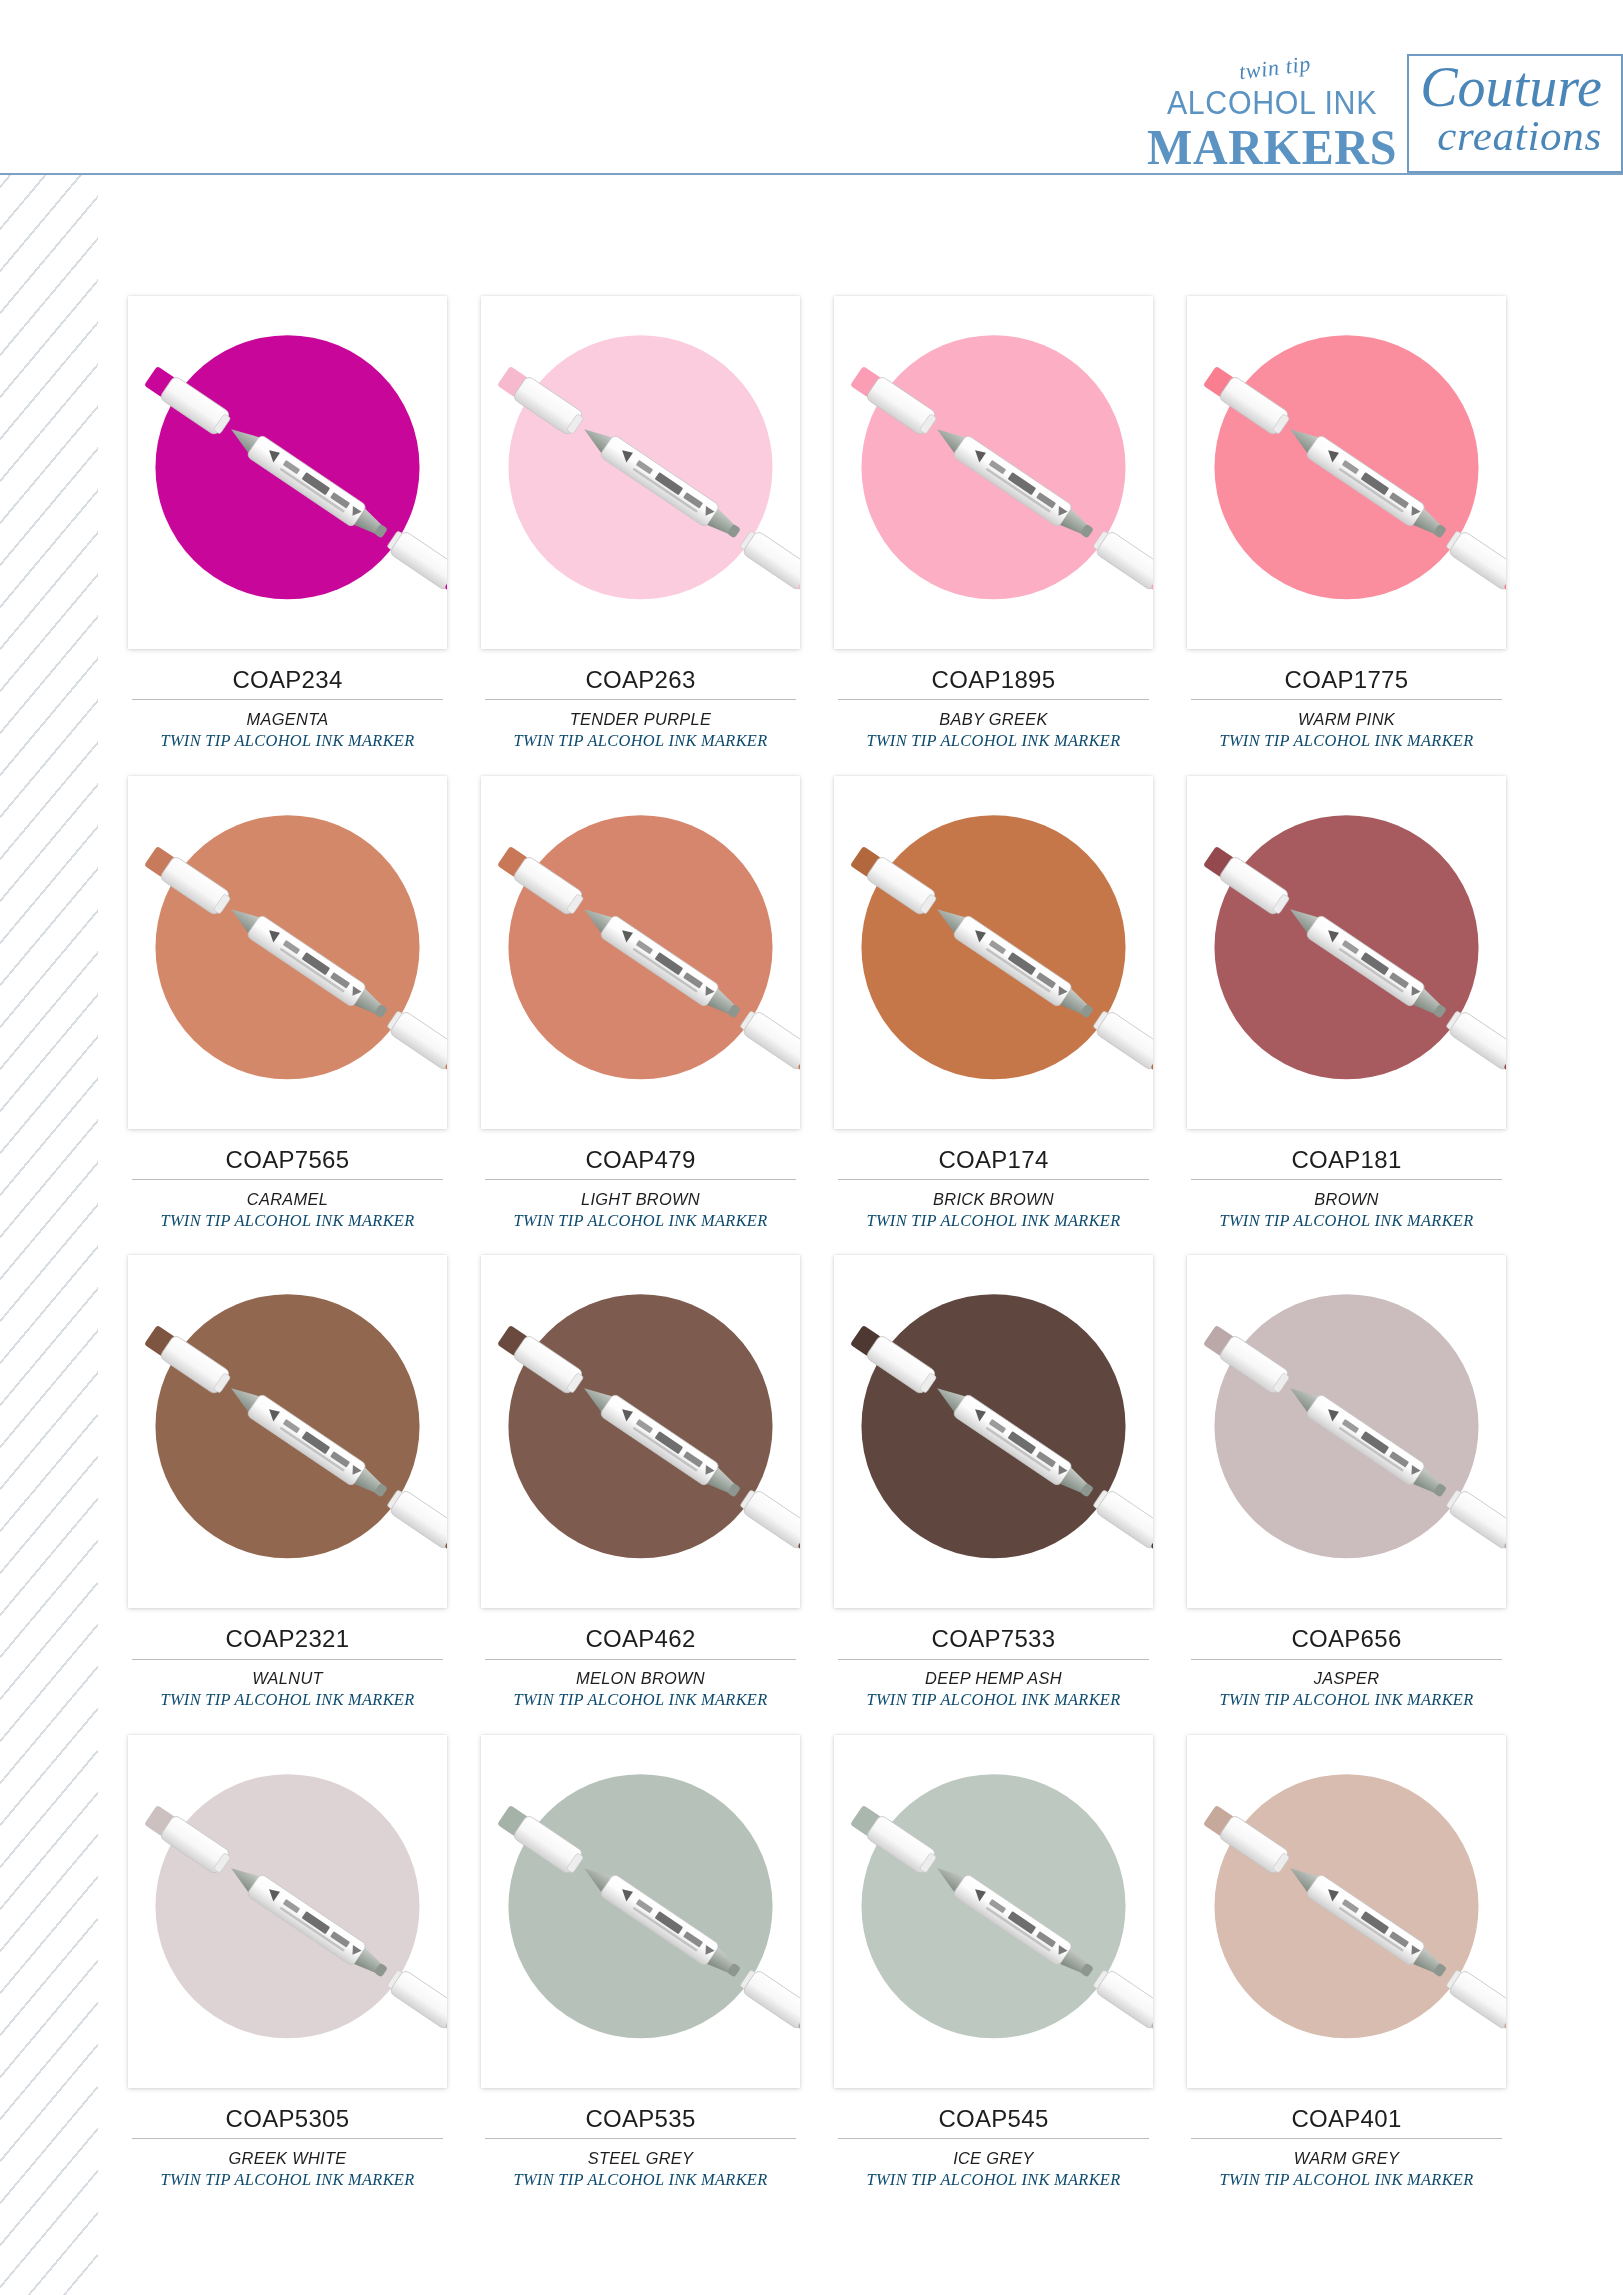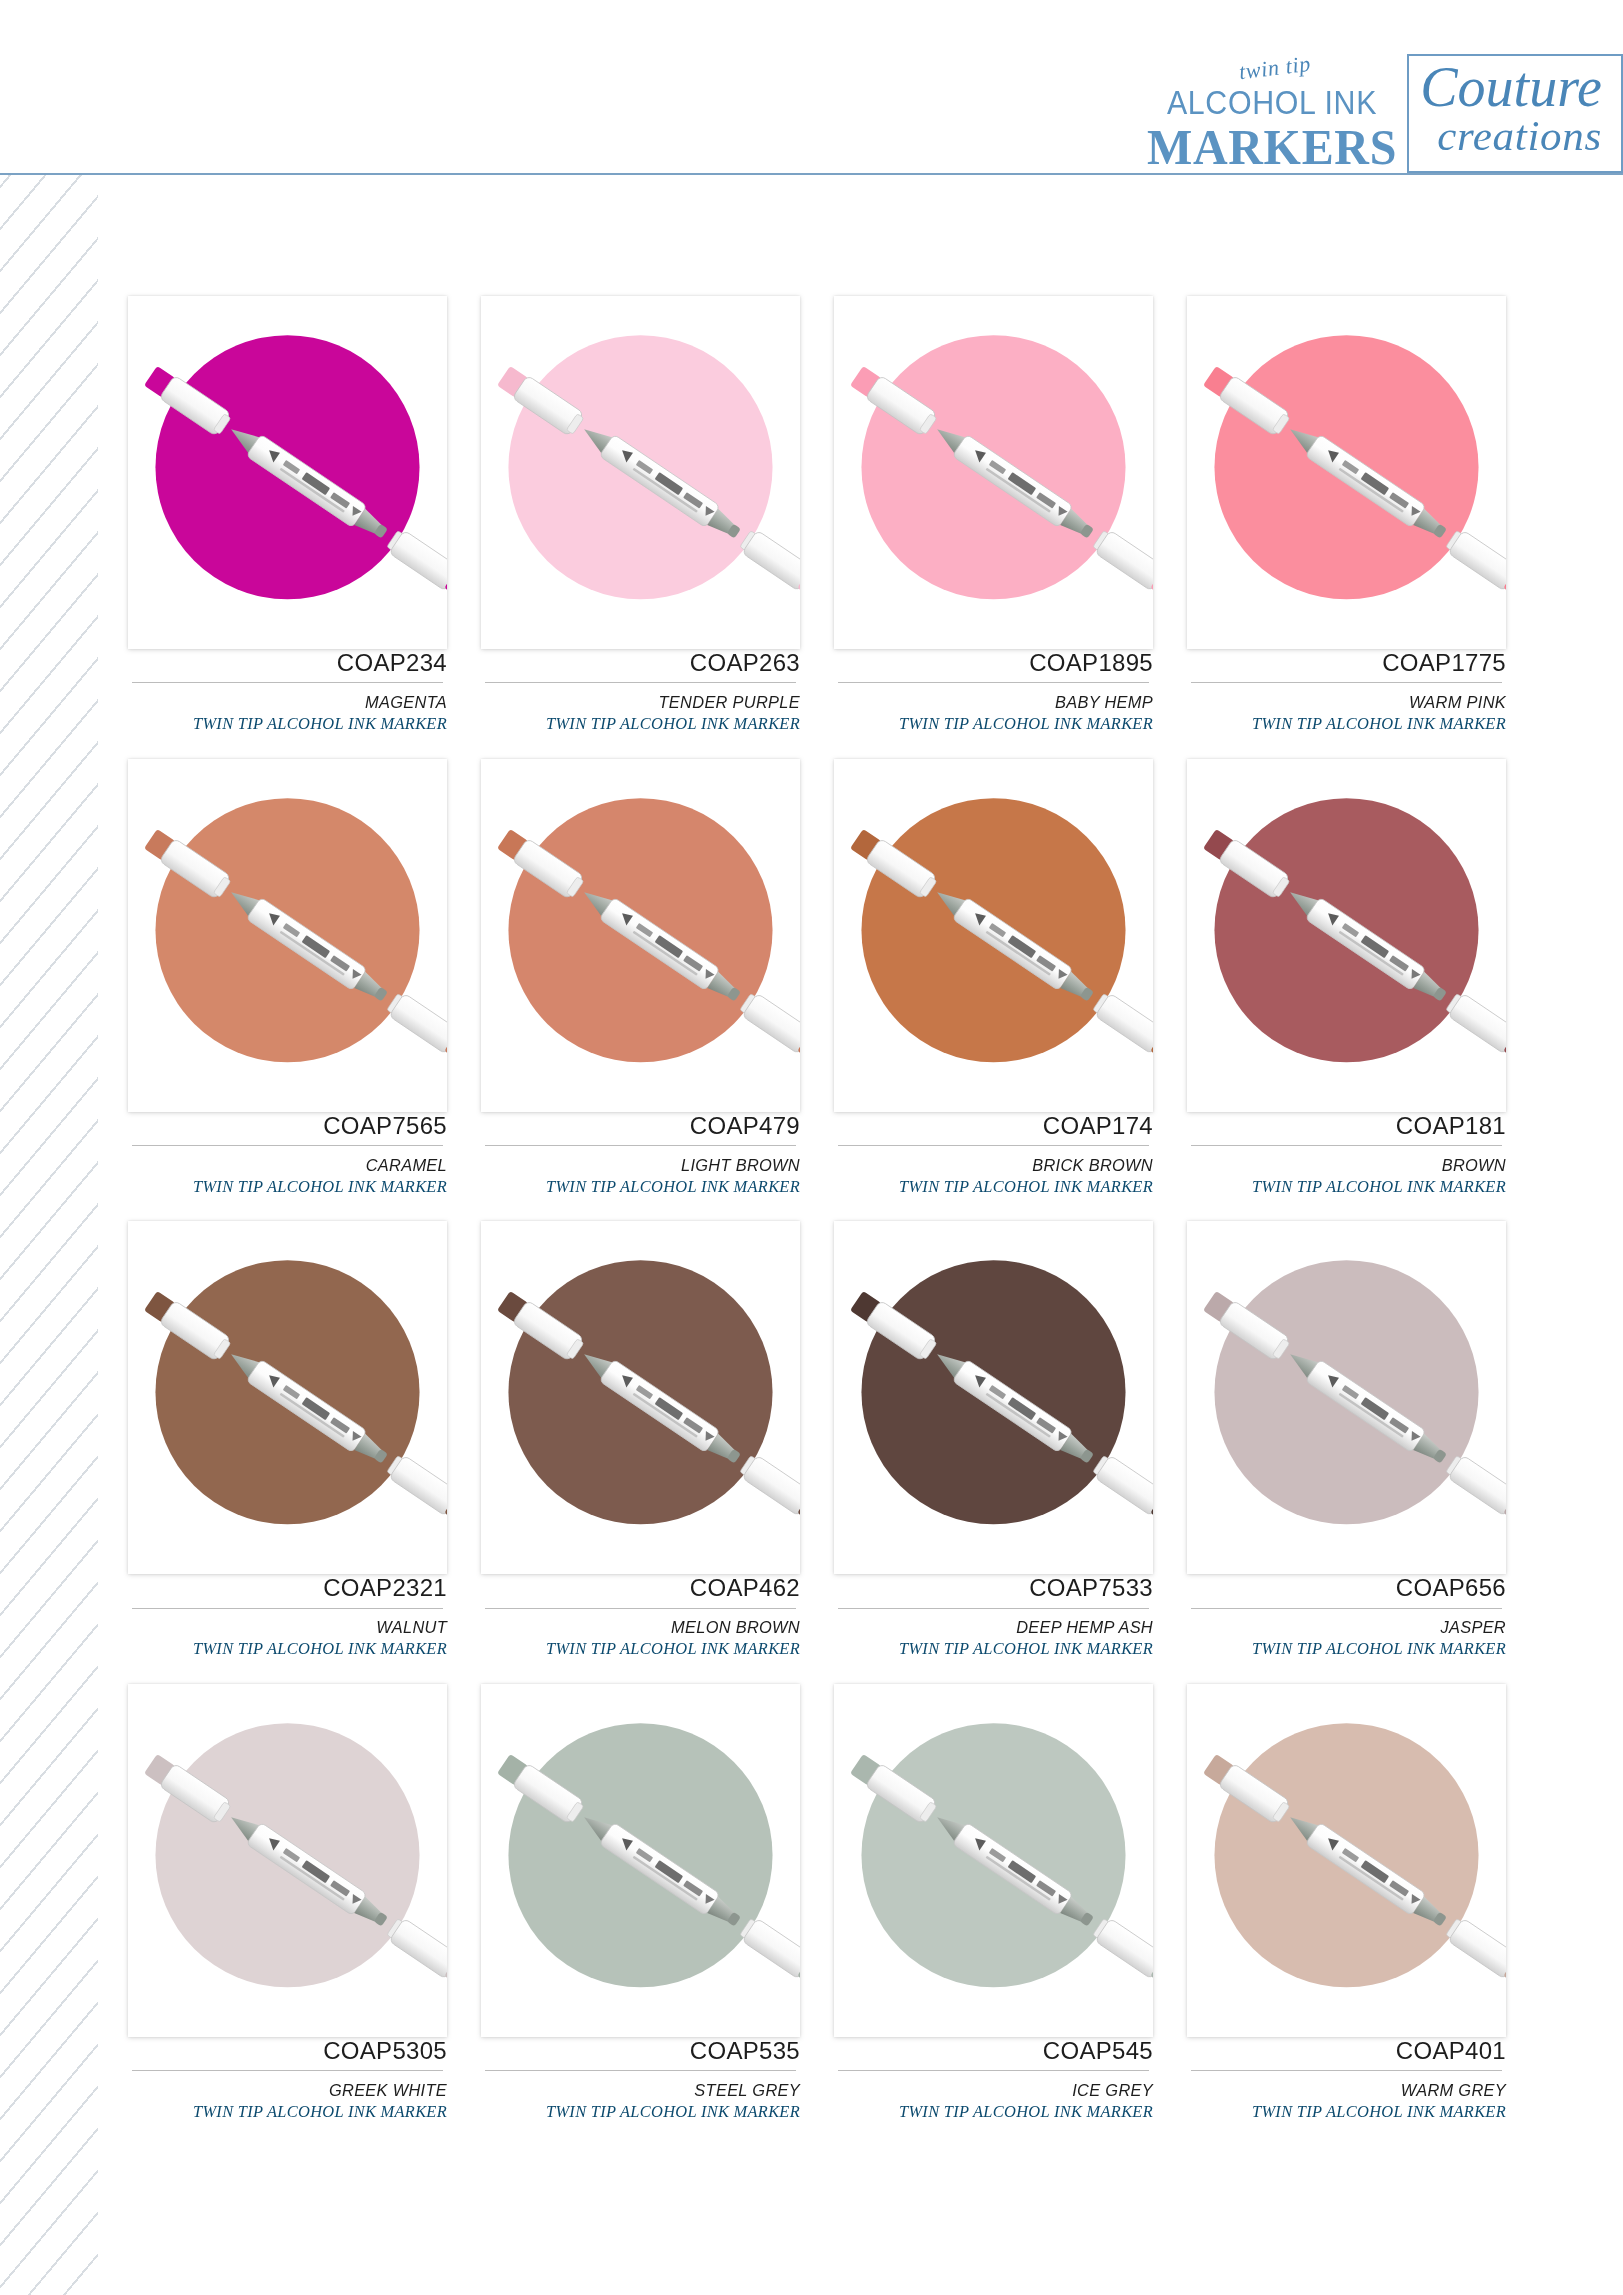--- a/index.html
+++ b/index.html
@@ -165,22 +165,22 @@
     box-shadow: 0 1.3px 4.6px rgba(130,130,130,0.30),
                 0 0 2px rgba(150,150,150,0.22);
   }
   .swatch-frame svg {
     display: block;
     width: 319px;
     height: 353px;
   }
 
   .card-caption {
-    padding-top: 1px;
-    text-align: right;
+    padding-top: 18px;
+    text-align: center;
   }
   .sku {
     font-size: 24px;
     color: #1d1d1d;
     letter-spacing: 0.3px;
     line-height: 1.1;
     padding-bottom: 5.9px;
     font-weight: 400;
   }
   .caption-rule {
@@ -401,21 +401,21 @@
         <rect x="402" y="248" width="12" height="30" rx="4" fill="#ededed" stroke="#c9c9c9" stroke-width="1"></rect>
         <rect x="410" y="242" width="104" height="42" rx="9" fill="url(#capg2)" stroke="#c4c4c4" stroke-width="1.2"></rect>
         <rect x="510" y="245" width="34" height="36" rx="5" fill="#FB9DB5"></rect>
       </g>
     </g>
   </svg>
         </div>
         <div class="card-caption">
           <div class="sku">COAP1895</div>
           <div class="caption-rule"></div>
-          <div class="colour-name">BABY HEMP</div>
+          <div class="colour-name">BABY GREEK</div>
           <div class="product-type">TWIN TIP ALCOHOL INK MARKER</div>
         </div>
       </div>
       <div class="card">
         <div class="swatch-frame">
   <svg viewBox="0 0 488 540" xmlns="http://www.w3.org/2000/svg">
     <defs>
       <linearGradient id="barrelg3" x1="0" y1="0" x2="0" y2="1">
         <stop offset="0%" stop-color="#ffffff"></stop>
         <stop offset="45%" stop-color="#fcfcfc"></stop>

